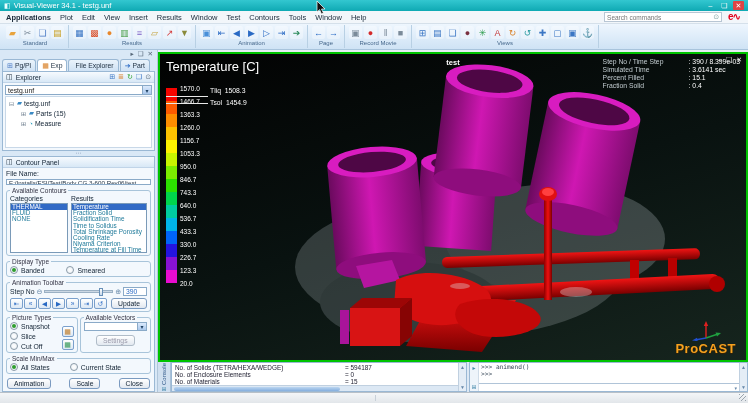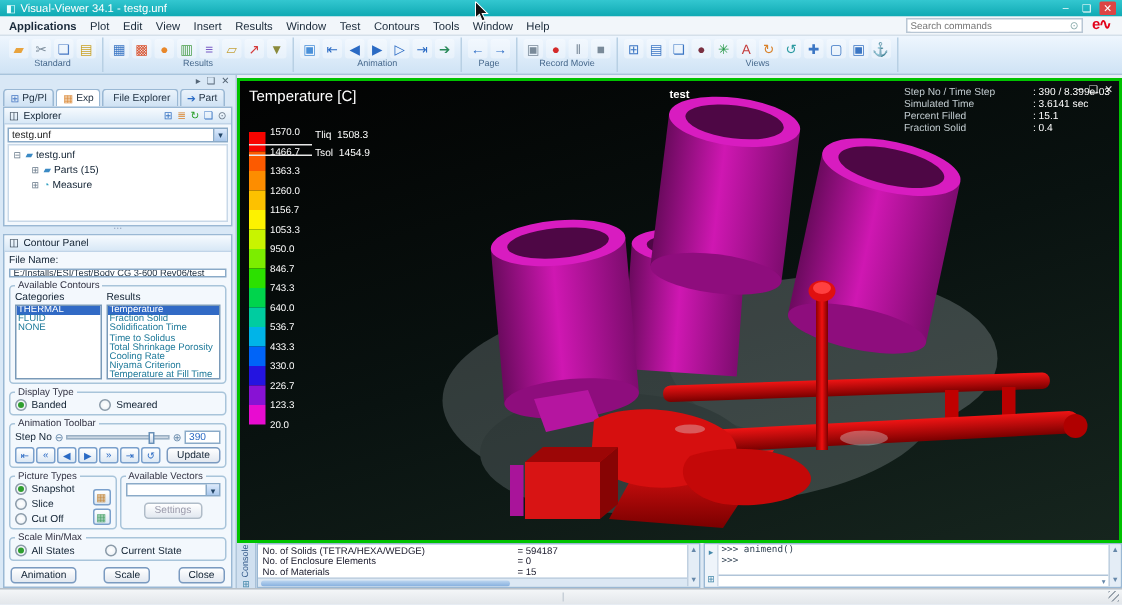--- a/index.html
+++ b/index.html
@@ -74,21 +74,21 @@
   .picvec { display:flex; gap:2px; }
   .picvec fieldset { flex:1; min-width:0; }
   .iconbtn { width:12px; height:11px; border:1px solid #7aa0cc; border-radius:2px; background:linear-gradient(#fff,#dce8f4); font-size:7px; display:flex; align-items:center; justify-content:center; }
   .ddempty { height:9px; border:1px solid #8aaac8; background:#fff; display:flex; }
   .ddempty .ddcaret2 { margin-left:auto; width:9px; background:linear-gradient(#dceafc,#aac8ec); border-left:1px solid #8aaac8; font-size:6px; color:#246; display:flex; align-items:center; justify-content:center; }
   #lpfooter { display:flex; justify-content:space-between; padding:2px 1px 0 1px; }
 
   
   #viewport { left:158px; top:52px; width:590px; height:310px; border:2px solid #00c300; background:linear-gradient(163deg,#020202 0%,#091210 50%,#16251e 100%); overflow:hidden; }
   #vp-inner { position:absolute; inset:0; }
-  #vp-contour-title { left:6px; top:5px; color:#fff; font-size:10px; }
+  #vp-contour-title { left:6px; top:5px; color:#fff; font-size:13px; }
   #vp-view-title { left:50%; top:4px; transform:translateX(-50%); color:#fff; font-size:7.5px; font-weight:bold; }
   #vp-controls { right:4px; top:2px; display:flex; gap:4px; color:#ddd; font-size:7px; }
   #legend { left:6px; top:34px; width:120px; }
   #lg-bands { position:absolute; left:0; top:0; width:11px; }
   .lg-band { width:11px; height:13px; }
   #lg-ticks { position:absolute; left:14px; top:-6px; }
   .lg-tick { height:13px; line-height:13px; font-size:6.5px; color:#fff; white-space:nowrap; }
   .lg-mark { position:absolute; height:1px; background:#e8e8e8; left:0; }
   .lg-anno { position:absolute; color:#fff; font-size:6.8px; white-space:nowrap; }
   #infopanel { right:6px; top:4px; display:grid; grid-template-columns:86px auto; row-gap:1px; font-size:6.8px; }
@@ -581,20 +581,31 @@
     <span class="ilabel">Step No / Time Step</span>
         <span class="ivalue">: 390 / 8.399e-03</span>
         <span class="ilabel">Simulated Time</span>
         <span class="ivalue">: 3.6141 sec</span>
         <span class="ilabel">Percent Filled</span>
         <span class="ivalue">: 15.1</span>
         <span class="ilabel">Fraction Solid</span>
         <span class="ivalue">: 0.4</span>
       </div>
 
+    <div id="procast" class="abs">
+      <svg width="30" height="20" viewBox="0 0 30 20">
+        <line x1="15" y1="17" x2="15" y2="3" stroke="#e02020" stroke-width="1.4"></line>
+          <polygon points="15,0 12.8,5 17.2,5" fill="#e02020"></polygon>
+        <line x1="15" y1="17" x2="27" y2="13" stroke="#20a040" stroke-width="1.4"></line>
+          <polygon points="30,12 24.5,11.5 26,15.5" fill="#20a040"></polygon>
+        <line x1="15" y1="17" x2="4" y2="19" stroke="#2050d0" stroke-width="1.4"></line>
+          <polygon points="1,19.6 6,16.8 6.6,20" fill="#2050d0"></polygon>
+      </svg>
+      <div class="ptext">ProCAST</div>
+    </div>
   </div>
 </div>
 
 <div id="console" class="abs">
   <div id="constrip">
     <span class="vtext">Console</span>
     <span style="font-size:6px;color:#48a">⊞</span>
   </div>
   <div id="msgpanel">
     <div>

